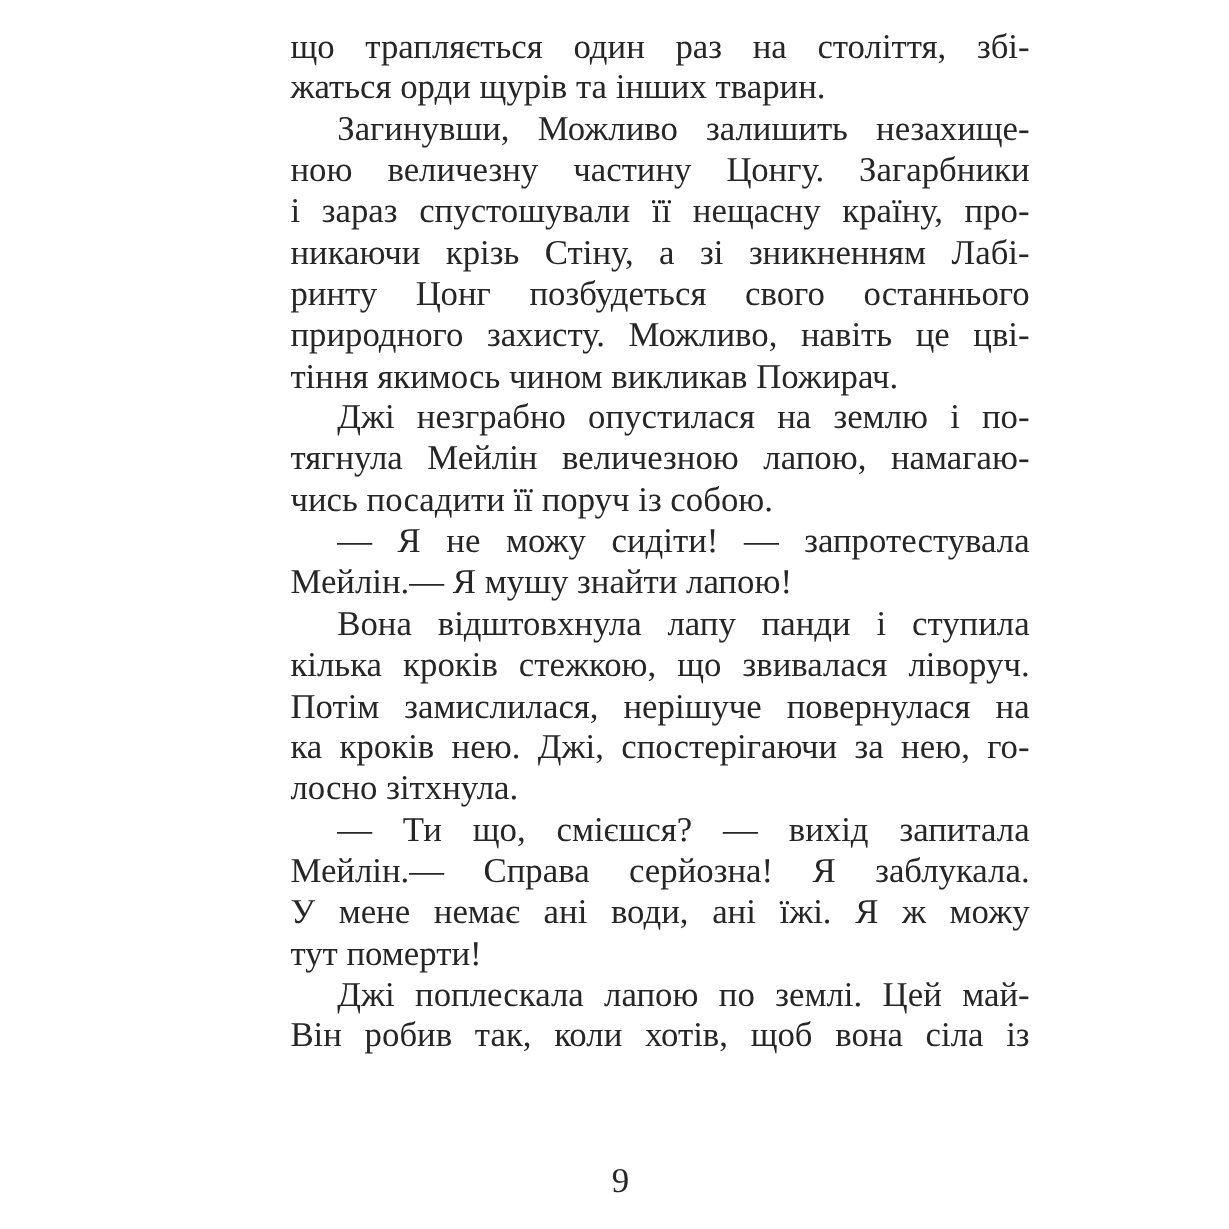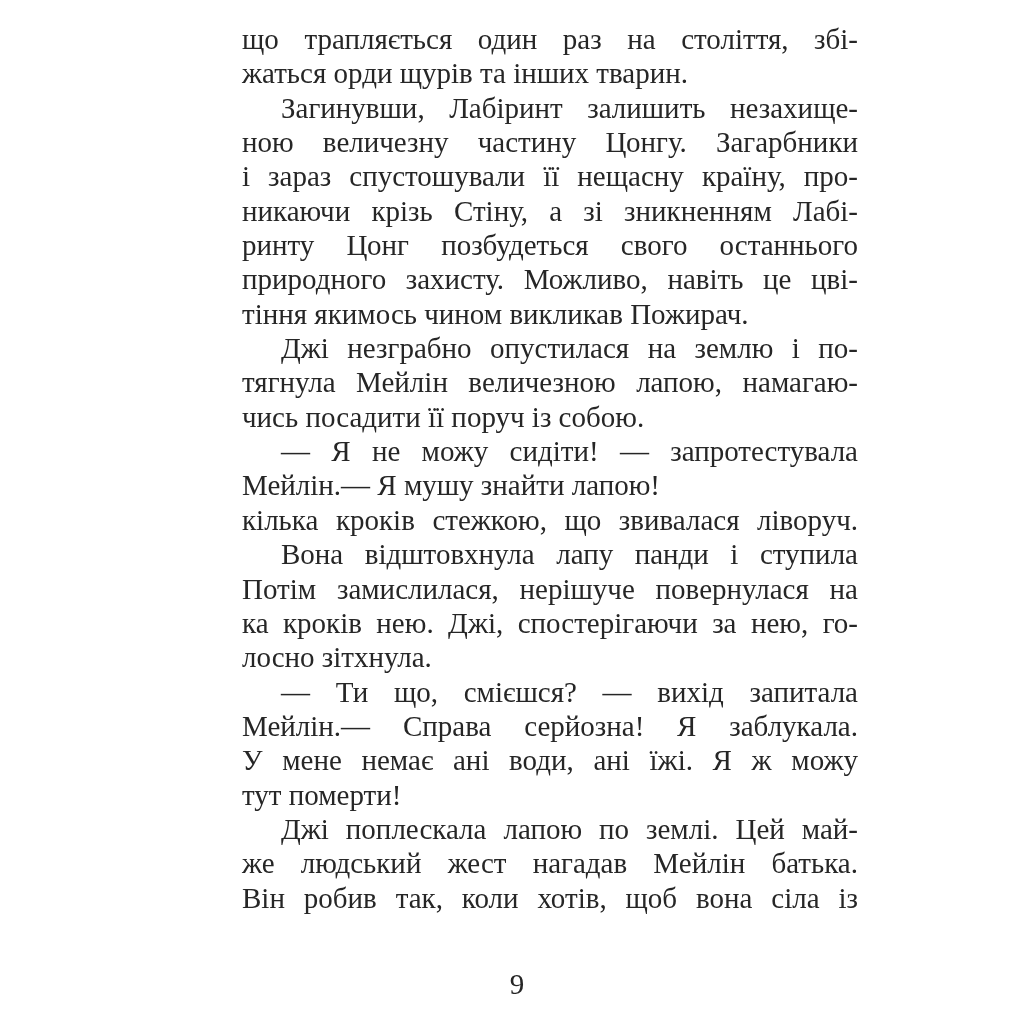--- a/index.html
+++ b/index.html
@@ -44,39 +44,38 @@
     text-align: center;
   }
 </style>
 </head>
 <body>
 
 <div class="page" style="background: rgb(255, 255, 255); color: rgb(38, 38, 38);">
   <div class="text-block">
       <div class="line">що трапляється один раз на століття, збі-</div>
       <div class="line last">жаться орди щурів та інших тварин.</div>
-      <div class="line indent">Загинувши, Лабіринт залишить незахище-</div>
+      <div class="line indent">Загинувши, Можливо залишить незахище-</div>
       <div class="line">ною величезну частину Цонгу. Загарбники</div>
       <div class="line">і зараз спустошували її нещасну країну, про-</div>
       <div class="line">никаючи крізь Стіну, а зі зникненням Лабі-</div>
       <div class="line">ринту Цонг позбудеться свого останнього</div>
       <div class="line">природного захисту. Можливо, навіть це цві-</div>
       <div class="line last">тіння якимось чином викликав Пожирач.</div>
       <div class="line indent">Джі незграбно опустилася на землю і по-</div>
       <div class="line">тягнула Мейлін величезною лапою, намагаю-</div>
       <div class="line last">чись посадити її поруч із собою.</div>
       <div class="line indent">— Я не можу сидіти! — запротестувала</div>
       <div class="line last">Мейлін.— Я мушу знайти лапою!</div>
+      <div class="line indent">Вона відштовхнула лапу панди і ступила</div>
       <div class="line">кілька кроків стежкою, що звивалася ліворуч.</div>
-      <div class="line indent">Вона відштовхнула лапу панди і ступила</div>
       <div class="line">Потім замислилася, нерішуче повернулася на</div>
       <div class="line">ка кроків нею. Джі, спостерігаючи за нею, го-</div>
       <div class="line last">лосно зітхнула.</div>
       <div class="line indent">— Ти що, смієшся? — вихід запитала</div>
       <div class="line">Мейлін.— Справа серйозна! Я заблукала.</div>
       <div class="line">У мене немає ані води, ані їжі. Я ж можу</div>
       <div class="line last">тут померти!</div>
       <div class="line indent">Джі поплескала лапою по землі. Цей май-</div>
-      <div class="line">же людський жест нагадав Мейлін батька.</div>
       <div class="line">Він робив так, коли хотів, щоб вона сіла із</div>
     </div>
   <div class="folio">9</div>
 </div>
 
 </body></html>

